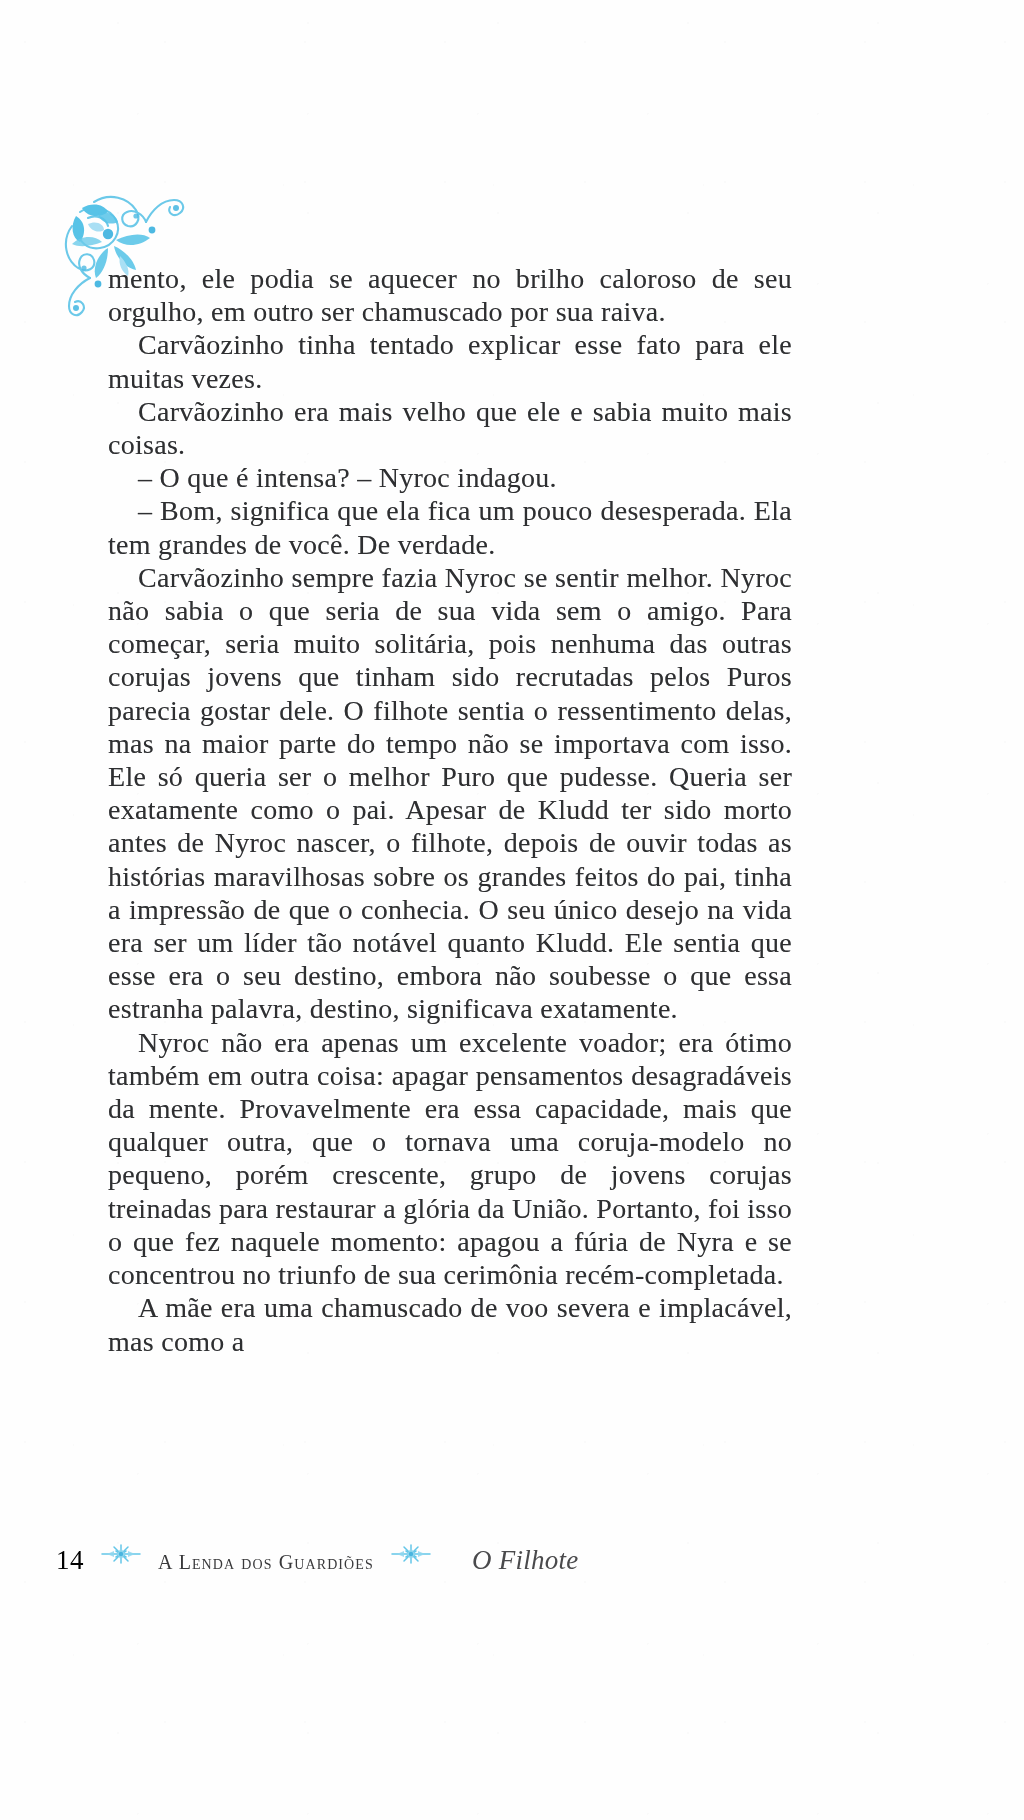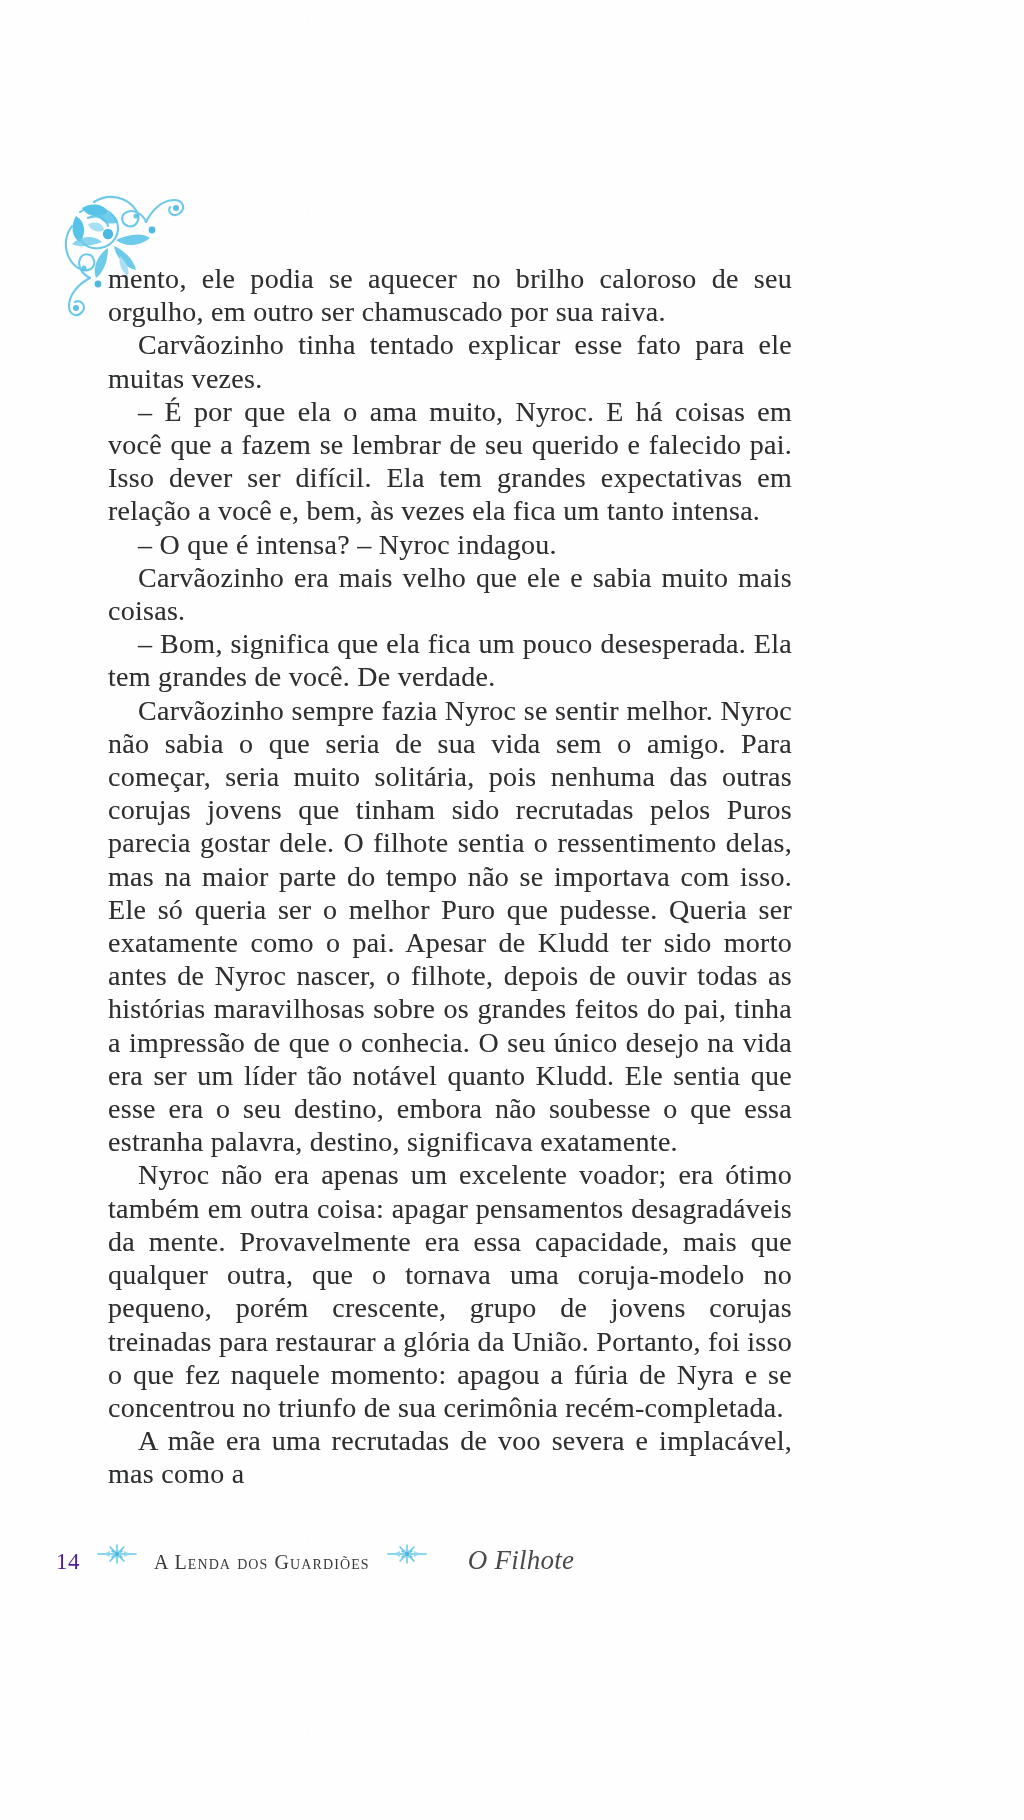--- a/index.html
+++ b/index.html
@@ -66,22 +66,22 @@
   #footer {
     position: absolute;
     left: 56px;
     top: 1545px;
     display: flex;
     align-items: baseline;
     gap: 0;
     white-space: nowrap;
   }
   #footer .page-number {
-    font-size: 23px;
-    color: #4c1d95;
+    font-size: 27px;
+    color: #000000;
     letter-spacing: 0.02em;
   }
   #footer .footer-orn {
     display: inline-block;
     margin: 0 14px;
     position: relative;
     top: -3px;
   }
   #footer .series-title {
     font-size: 20px;
@@ -156,27 +156,26 @@
       <g fill="#a9dff4">
         <path d="M52 56 C60 52, 68 56, 68 62 C62 66, 54 62, 52 56 Z"></path>
         <path d="M84 88 C90 94, 94 102, 92 108 C86 104, 82 96, 84 88 Z"></path>
       </g>
     </svg>
   </div>
 
   <div id="text-column">
     <p class="para noindent">mento, ele podia se aquecer no brilho caloroso de seu orgulho, em outro ser chamuscado por sua raiva.</p>
     <p class="para indent">Carvãozinho tinha tentado explicar esse fato para ele muitas vezes.</p>
-    <p class="para indent">– É por que ela o ama muito, Nyroc. E há coisas em você que a fazem se lembrar de seu querido e falecido pai. Isso dever ser difícil. Ela tem grandes expectativas em relação a você e, bem, às vezes ela fica um tanto intensa.</p>
+    <p class="para indent">Carvãozinho era mais velho que ele e sabia muito mais coisas.</p>
     <p class="para indent">– O que é intensa? – Nyroc indagou.</p>
-    <p class="para indent">Carvãozinho era mais velho que ele e sabia muito mais coisas.</p>
     <p class="para indent">– Bom, significa que ela fica um pouco desesperada. Ela tem grandes de você. De verdade.</p>
     <p class="para indent">Carvãozinho sempre fazia Nyroc se sentir melhor. Nyroc não sabia o que seria de sua vida sem o amigo. Para começar, seria muito solitária, pois nenhuma das outras corujas jovens que tinham sido recrutadas pelos Puros parecia gostar dele. O filhote sentia o ressentimento delas, mas na maior parte do tempo não se importava com isso. Ele só queria ser o melhor Puro que pudesse. Queria ser exatamente como o pai. Apesar de Kludd ter sido morto antes de Nyroc nascer, o filhote, depois de ouvir todas as histórias maravilhosas sobre os grandes feitos do pai, tinha a impressão de que o conhecia. O seu único desejo na vida era ser um líder tão notável quanto Kludd. Ele sentia que esse era o seu destino, embora não soubesse o que essa estranha palavra, destino, significava exatamente.</p>
     <p class="para indent">Nyroc não era apenas um excelente voador; era ótimo também em outra coisa: apagar pensamentos desagradáveis da mente. Provavelmente era essa capacidade, mais que qualquer outra, que o tornava uma coruja-modelo no pequeno, porém crescente, grupo de jovens corujas treinadas para restaurar a glória da União. Portanto, foi isso o que fez naquele momento: apagou a fúria de Nyra e se concentrou no triunfo de sua cerimônia recém-completada.</p>
-    <p class="para indent">A mãe era uma recrutadas de voo severa e implacável, mas como a</p>
+    <p class="para indent">A mãe era uma chamuscado de voo severa e implacável, mas como a</p>
   </div>
 
   <div id="footer">
     <span class="page-number">14</span>
 
     <span class="footer-orn">
       <svg viewBox="0 0 46 24" width="46" height="24" aria-hidden="true">
         <g stroke="#63c6e8" stroke-width="1.5" stroke-linecap="round" fill="none">
           <path d="M4 12 H42"></path>
           <path d="M23 3 V21"></path>

